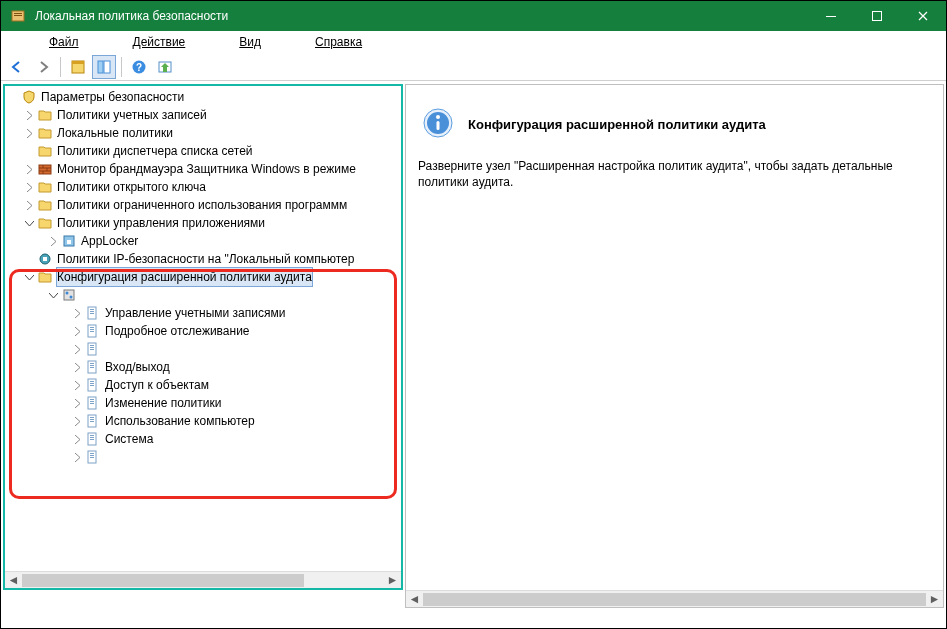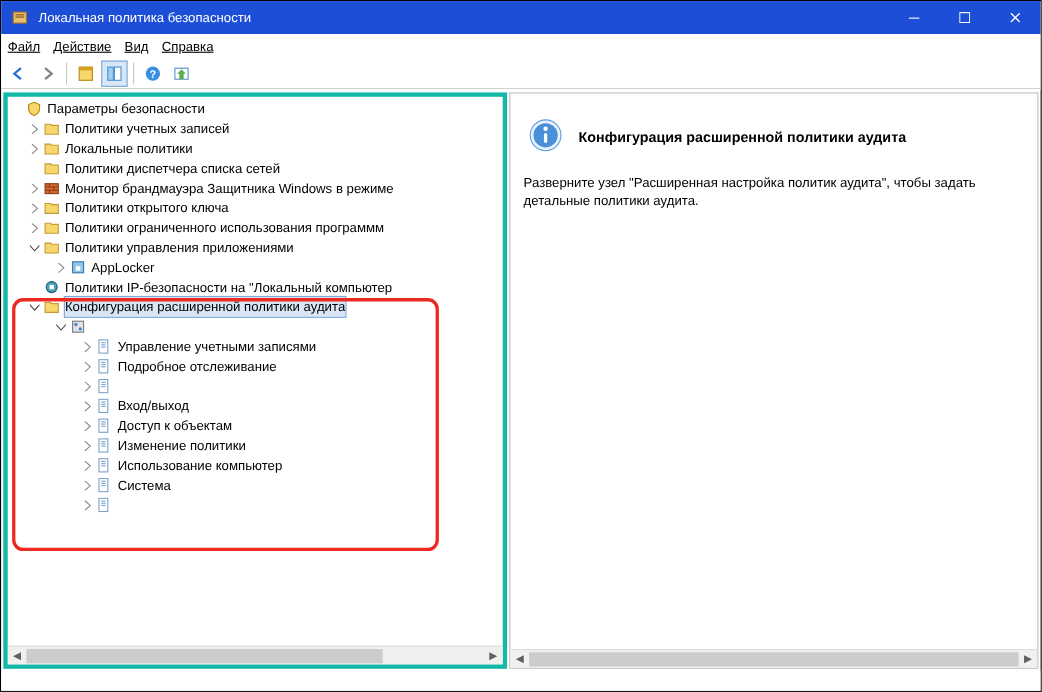--- a/index.html
+++ b/index.html
@@ -11,21 +11,21 @@
     width: 947px;
     height: 629px;
     border: 1px solid #000;
     overflow: hidden;
     position: relative;
   }
 
   
   .titlebar {
     height: 30px;
-    background: #1d4ed8;
+    background: #15803d;
     color: #fff;
     display: flex;
     align-items: center;
     padding-left: 8px;
   }
   .titlebar .icon-slot { width: 18px; height: 18px; margin-right: 8px; display:flex; align-items:center; justify-content:center; }
   .titlebar .title { flex: 1; }
   .titlebar .winbtns { display: flex; }
   .titlebar .winbtn {
     width: 46px; height: 30px;
@@ -37,21 +37,21 @@
   .menubar {
     height: 22px;
     background: #fff;
     border-bottom: 1px solid #fff;
     display: flex;
     align-items: center;
     padding: 0 6px;
     gap: 12px;
   }
   .menubar .menu-item { color:#000; }
-  .menubar .menu-item span.ul { text-decoration: underline; }
+  .menubar .menu-item span.ul { text-decoration: underline; margin-left: 42px; }
 
   
   .toolbar {
     height: 28px;
     background: #fff;
     border-bottom: 1px solid #d0d0d0;
     display: flex;
     align-items: center;
     padding: 0 4px;
     gap: 2px;
@@ -64,23 +64,23 @@
   }
   .toolbar .tb-btn.active { border: 1px solid #7aa7d8; background: #d8e6f5; }
 
   
   .workspace {
     display: flex;
     height: calc(100% - 30px - 22px - 28px - 18px);
     border-top: 1px solid #fff;
   }
   .left-pane {
-    width: 458px;
-    border: 4px solid #14b8a6;
-    margin: 2px 0 2px 2px;
+    width: 400px;
+    border: 2px solid #14b8a6;
+    margin: 2px 0 20px 2px;
     position: relative;
     background: #fff;
     overflow: hidden;
   }
   .right-pane {
     flex: 1;
     border: 1px solid #bfbfbf;
     margin: 2px 2px 2px 2px;
     background: #fff;
     overflow: hidden;

